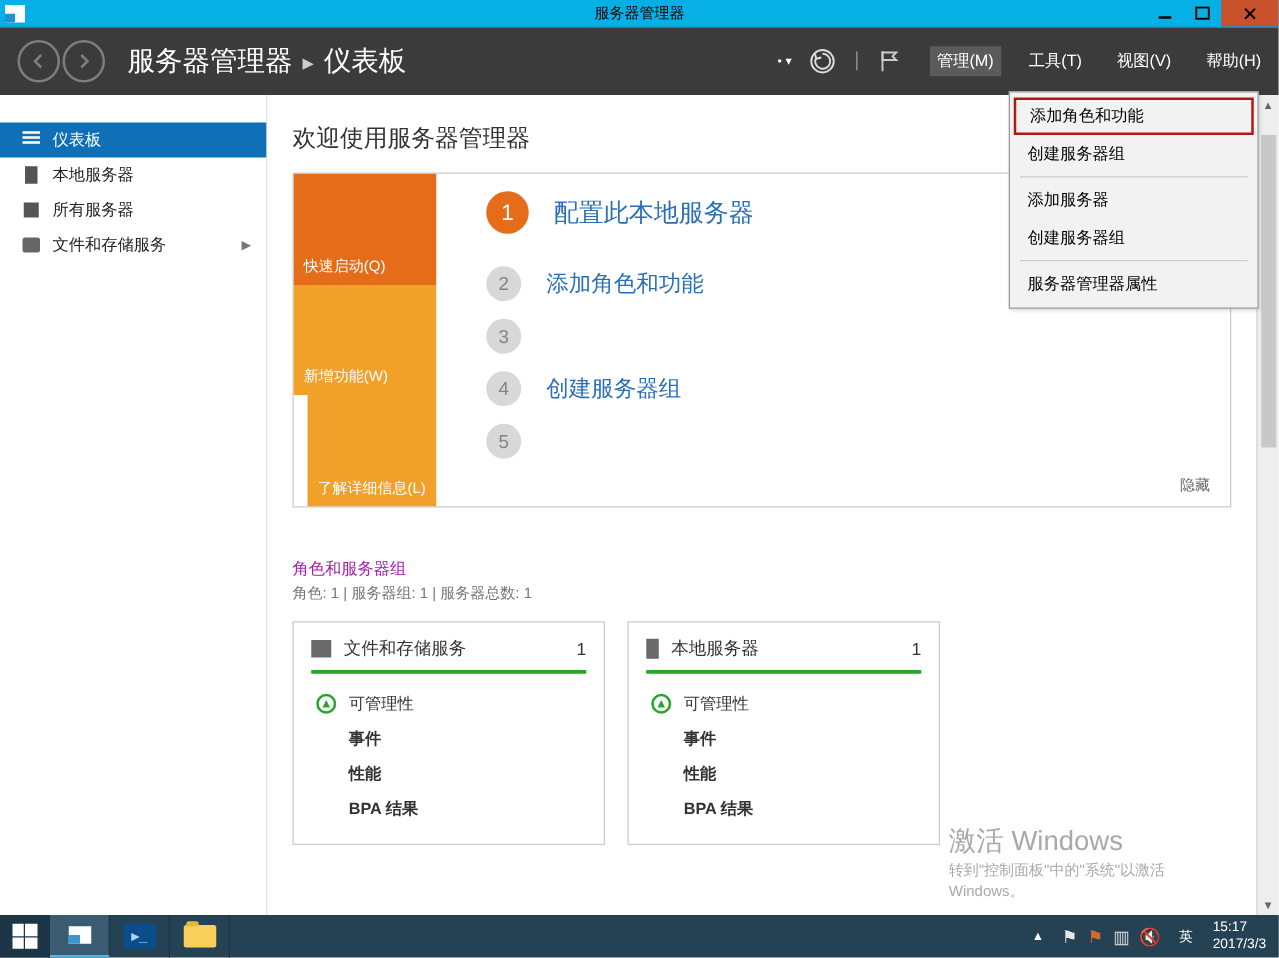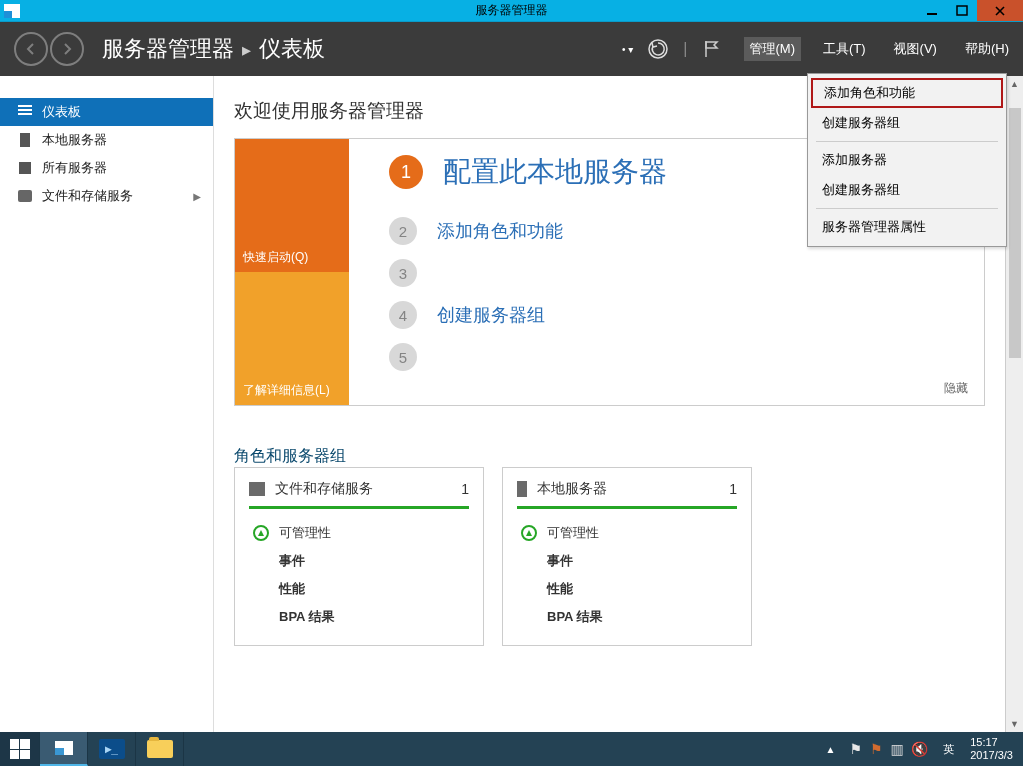--- a/index.html
+++ b/index.html
@@ -41,30 +41,30 @@
 .sidebar-item .chev { margin-left: auto; margin-right: 12px; color: #777; font-size: 10px; }
 
 .main { flex: 1; overflow-y: auto; background: #fff; padding: 16px 20px 24px 20px; position: relative;}
 .main-scroll { overflow-x: hidden; }
 .welcome-title { font-size: 19px; color: #333; margin-bottom: 14px; margin-top: 6px;}
 .welcome-panel { border: 1px solid #ccc; display: flex; min-height: 268px; margin-bottom: 40px;}
 .wp-tabs { width: 114px; display: flex; flex-direction: column; }
 .wp-tab { flex: 1; display: flex; align-items: flex-end; padding: 6px 8px; font-size: 12px; color: #fff; }
 .wp-tab.t1 { background: #e56c19; }
 .wp-tab.t2 { background: #f1a12a; }
-.wp-tab.t3 { background: #f1a12a; }
+.wp-tab.t3 { background: #f1a12a; margin-left: 11px; }
 .wp-content { flex: 1; padding: 14px 24px 10px 40px; position: relative;}
 .wp-row { display: flex; align-items: center; gap: 20px; margin-bottom: 14px; }
 .wp-num { width: 28px; height: 28px; border-radius: 50%; background: #d8d8d8; color: #848484; display: flex; align-items: center; justify-content: center; font-size: 15px; }
 .wp-num.primary { background: #e56c19; color: #fff; width: 34px; height: 34px; font-size: 18px;}
 .wp-link { color: #2b6fb6; font-size: 18px; }
-.wp-link.primary { font-size: 28px; }
+.wp-link.primary { font-size: 20px; }
 .wp-hide { position: absolute; right: 16px; bottom: 8px; font-size: 12px; color: #666;}
 
-.section-title { font-size: 16px; color: #0c4a6e; }
+.section-title { font-size: 13px; color: #a21caf; }
 .section-sub { font-size: 12px; color: #777; margin-top: 2px; margin-bottom: 14px;}
 .tiles { display: flex; gap: 18px; }
 .tile { width: 250px; border: 1px solid #ccc; padding: 12px 14px 14px 14px; }
 .tile-head { display: flex; align-items: center; gap: 10px; margin-bottom: 8px;}
 .tile-head .ticon { width: 16px; height: 14px; background: #6a6a6a; }
 .tile-head .tname { font-size: 14px; color: #333; flex: 1; }
 .tile-head .tcount { font-size: 14px; color: #333; }
 .tile-bar { height: 3px; background: #26a626; margin-bottom: 10px;}
 .tile-row { display: flex; align-items: center; gap: 10px; font-size: 13px; color: #333; padding: 5px 0 5px 4px;}
 .tile-row .cir { width: 16px; height: 16px; border: 2px solid #26a626; border-radius: 50%; display:flex; align-items:center; justify-content:center;}
@@ -216,20 +216,21 @@
       <span>文件和存储服务</span>
       <span class="chev">▶</span>
     </div>
   </div>
 
   <div class="main main-scroll">
     <div class="welcome-title">欢迎使用服务器管理器</div>
     <div class="welcome-panel">
       <div class="wp-tabs">
         <div class="wp-tab t1">快速启动(Q)</div>
+        <div class="wp-tab t2">新增功能(W)</div>
         <div class="wp-tab t3">了解详细信息(L)</div>
       </div>
       <div class="wp-content">
         <div class="wp-row">
           <div class="wp-num primary">1</div>
           <div class="wp-link primary">配置此本地服务器</div>
         </div>
         <div style="height:12px"></div>
         <div class="wp-row">
           <div class="wp-num">2</div>
@@ -243,20 +244,21 @@
           <div class="wp-link">创建服务器组</div>
         </div>
         <div class="wp-row">
           <div class="wp-num">5</div>
         </div>
         <div class="wp-hide">隐藏</div>
       </div>
     </div>
 
     <div class="section-title">角色和服务器组</div>
+    <div class="section-sub">角色: 1 | 服务器组: 1 | 服务器总数: 1</div>
 
     <div class="tiles">
       <div class="tile">
         <div class="tile-head">
           <div class="ticon"></div>
           <div class="tname">文件和存储服务</div>
           <div class="tcount">1</div>
         </div>
         <div class="tile-bar"></div>
         <div class="tile-row">
@@ -290,20 +292,24 @@
           </div>
         <div class="tile-row noicon">
             <span>性能</span>
           </div>
         <div class="tile-row noicon">
             <span>BPA 结果</span>
           </div>
       </div>
     </div>
 
+    <div class="watermark">
+      <div class="big">激活 Windows</div>
+      <div class="small">转到"控制面板"中的"系统"以激活 Windows。</div>
+    </div>
   </div>
 
   <div class="scrollbar-right">
     <div class="scroll-arrow">▲</div>
     <div class="thumb"></div>
     <div class="track"></div>
     <div class="scroll-arrow">▼</div>
   </div>
 </div>
 

